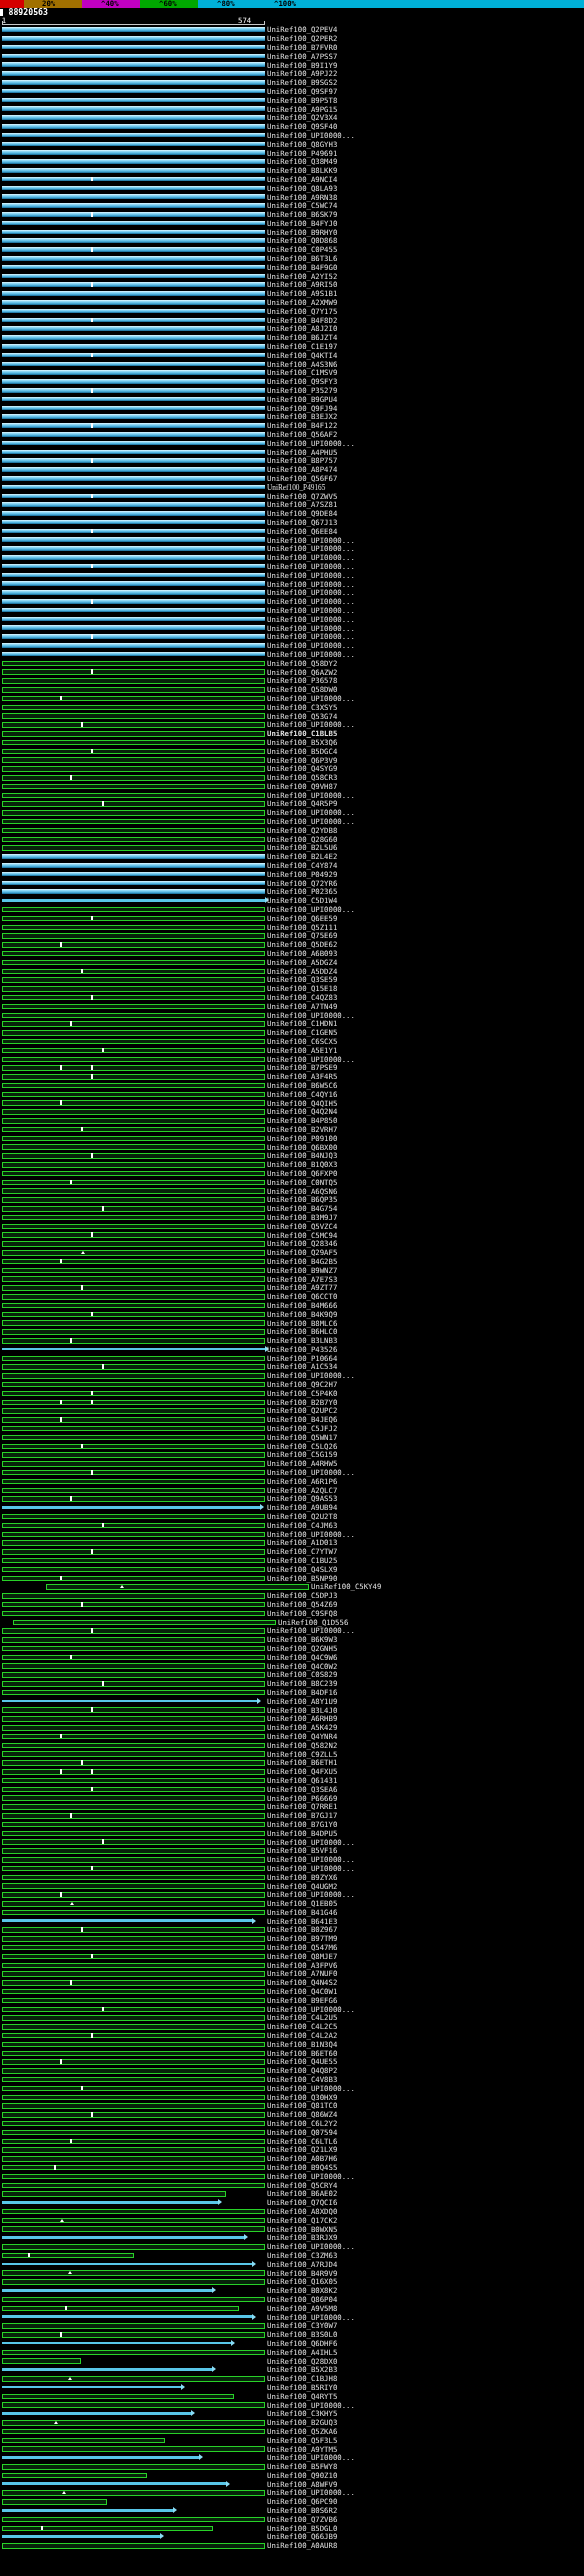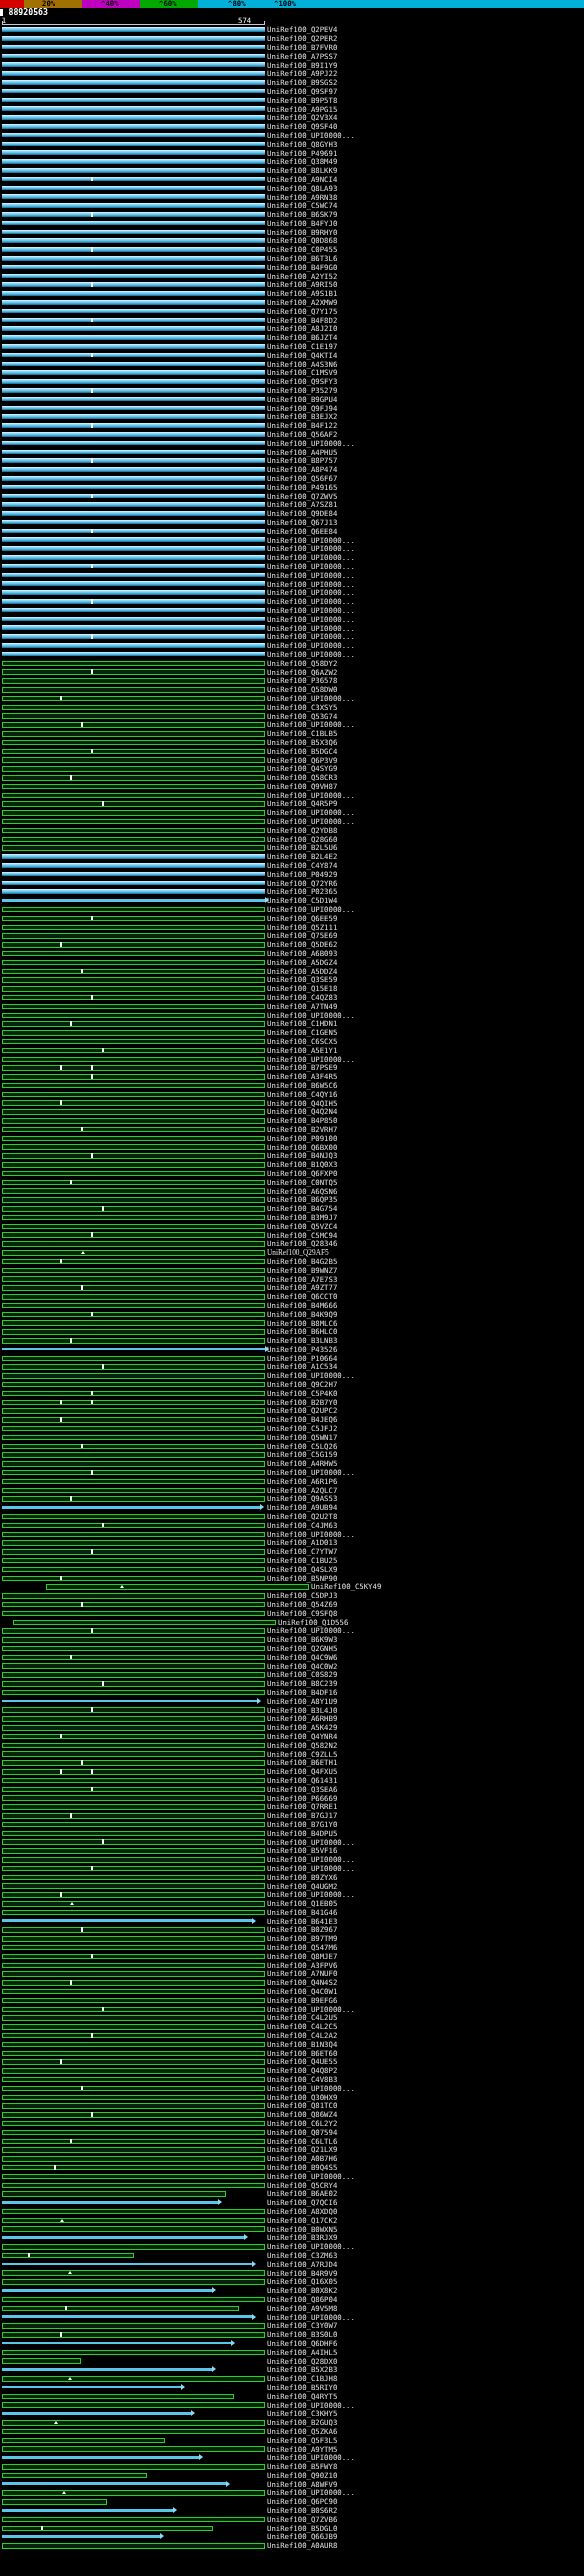--- a/index.html
+++ b/index.html
@@ -46,21 +46,21 @@
 
   <div class="scalebar">
       <div class="scaleseg" style="background: rgb(212, 0, 0); width: 24px;"></div>
       <div class="scaleseg" style="background: rgb(160, 112, 0); width: 58px;"></div>
       <div class="scaleseg" style="background: rgb(192, 0, 192); width: 58px;"></div>
       <div class="scaleseg" style="background: rgb(0, 168, 0); width: 58px;"></div>
       <div class="scaleseg" style="background: rgb(0, 176, 216); width: 387px;"></div>
       <div class="scalelabel" style="left: 42px;">20%</div>
       <div class="scalelabel" style="left: 101px;">^40%</div>
       <div class="scalelabel" style="left: 159px;">^60%</div>
-      <div class="scalelabel" style="left: 217px; margin-left: 11px;">^80%</div>
+      <div class="scalelabel" style="left: 217px;">^80%</div>
       <div class="scalelabel" style="left: 274px;">^100%</div>
     </div>
 
   <div class="queryrow">
     <span class="query-marker"></span>
     <span>88920563</span>
   </div>
 
   <div class="rulerrow">
     <div class="ruler-label" style="left:1.8px">1</div>
@@ -281,21 +281,21 @@
         <div class="hitlabel">UniRef100_B8P757</div>
       </div>
       <div class="hitrow" style="height: 8.8px;">
         <div class="bar c" style="left: 1.8px; width: 263px;"></div>
         <div class="hitlabel">UniRef100_A8P474</div>
       </div>
       <div class="hitrow" style="height: 8.8px;">
         <div class="bar c" style="left: 1.8px; width: 263px;"></div>
         <div class="hitlabel">UniRef100_Q56F67</div>
       </div>
-      <div class="hitrow" style="height: 8.8px;">
+      <div class="hitrow" style="height: 8.8px; font-family: Liberation Serif, serif;">
         <div class="bar c" style="left: 1.8px; width: 263px;"></div>
         <div class="hitlabel">UniRef100_P49165</div>
       </div>
       <div class="hitrow" style="height: 8.8px;">
         <div class="bar c" style="left: 1.8px; width: 263px;"></div>
         <div class="tick" style="left: 91px;"></div>
         <div class="hitlabel">UniRef100_Q7ZWV5</div>
       </div>
       <div class="hitrow" style="height: 8.8px;">
         <div class="bar c" style="left: 1.8px; width: 263px;"></div>
@@ -401,21 +401,21 @@
       </div>
       <div class="hitrow" style="height: 8.8px;">
         <div class="bar g" style="left: 1.8px; width: 263px;"></div>
         <div class="hitlabel">UniRef100_Q53G74</div>
       </div>
       <div class="hitrow" style="height: 8.8px;">
         <div class="bar g" style="left: 1.8px; width: 263px;"></div>
         <div class="tick" style="left: 81px;"></div>
         <div class="hitlabel">UniRef100_UPI0000...</div>
       </div>
-      <div class="hitrow" style="height: 8.8px;">
+      <div class="hitrow" style="height: 8.8px; font-weight: bold;">
         <div class="bar g" style="left: 1.8px; width: 263px;"></div>
         <div class="hitlabel">UniRef100_C1BLB5</div>
       </div>
       <div class="hitrow" style="height: 8.8px;">
         <div class="bar g" style="left: 1.8px; width: 263px;"></div>
         <div class="hitlabel">UniRef100_B5X3Q6</div>
       </div>
       <div class="hitrow" style="height: 8.8px;">
         <div class="bar g" style="left: 1.8px; width: 263px;"></div>
         <div class="tick" style="left: 91px;"></div>
@@ -656,21 +656,21 @@
       </div>
       <div class="hitrow" style="height: 8.8px;">
         <div class="bar g" style="left: 1.8px; width: 263px;"></div>
         <div class="tick" style="left: 91px;"></div>
         <div class="hitlabel">UniRef100_C5MC94</div>
       </div>
       <div class="hitrow" style="height: 8.8px;">
         <div class="bar g" style="left: 1.8px; width: 263px;"></div>
         <div class="hitlabel">UniRef100_Q28346</div>
       </div>
-      <div class="hitrow" style="height: 8.8px; font-family: Liberation Serif, serif;">
+      <div class="hitrow" style="height: 8.8px;">
         <div class="bar g" style="left: 1.8px; width: 263px;"></div>
         <div class="tri" style="left: 81px;"></div>
         <div class="hitlabel">UniRef100_Q29AF5</div>
       </div>
       <div class="hitrow" style="height: 8.8px;">
         <div class="bar g" style="left: 1.8px; width: 263px;"></div>
         <div class="tick" style="left: 60px;"></div>
         <div class="hitlabel">UniRef100_B4G2B5</div>
       </div>
       <div class="hitrow" style="height: 8.8px;">

